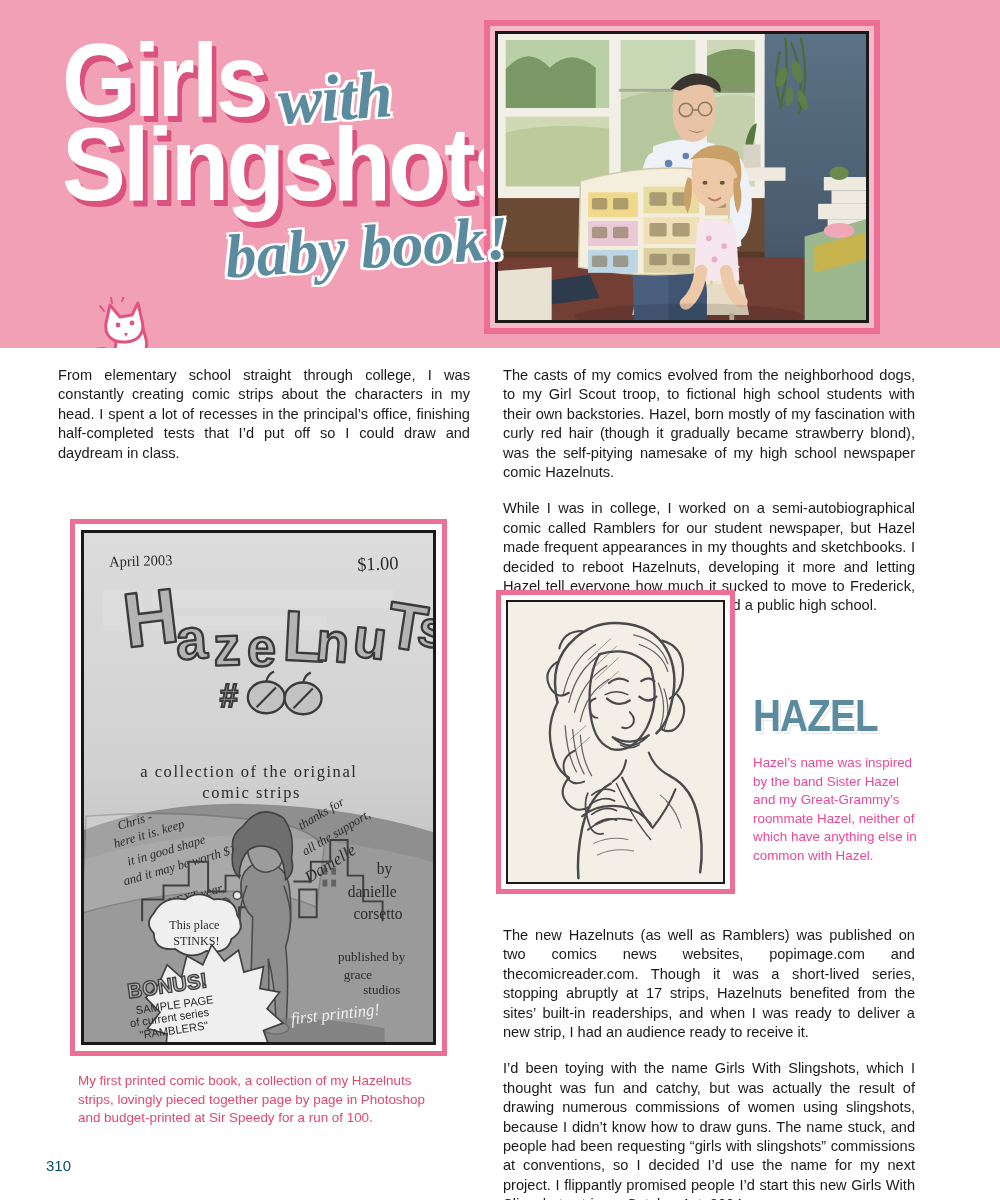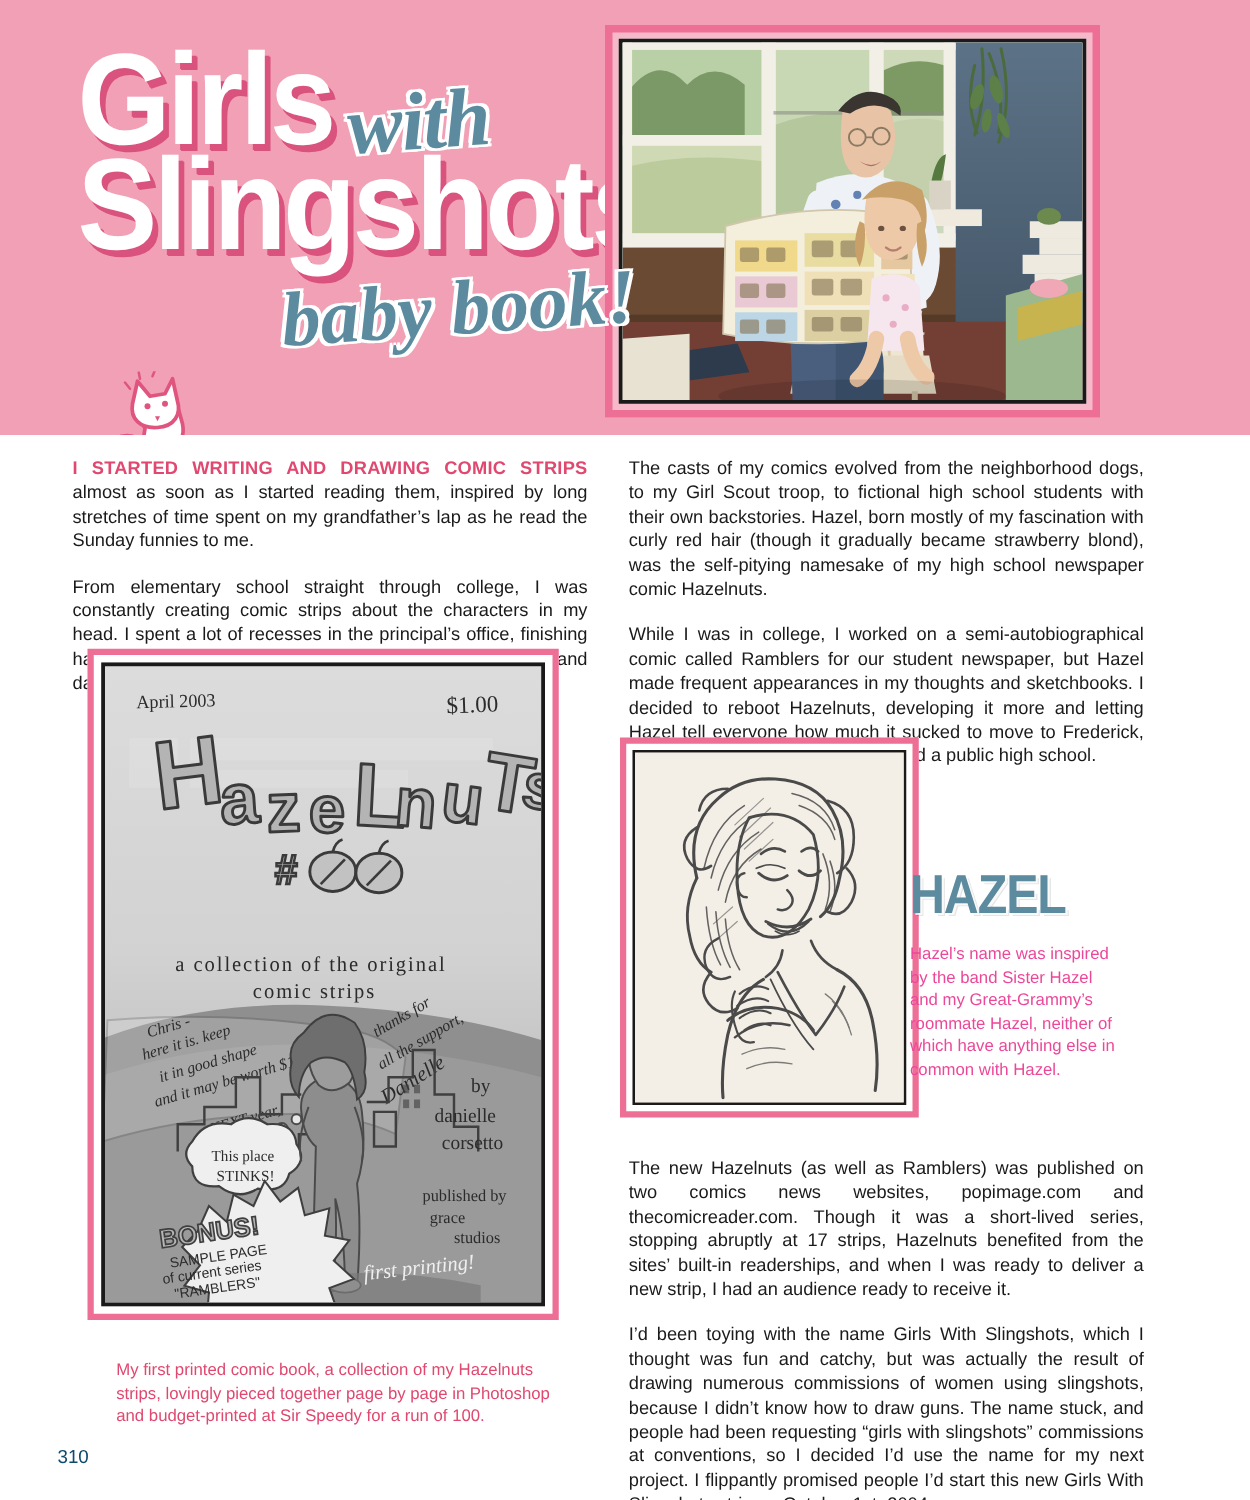--- a/index.html
+++ b/index.html
@@ -192,21 +192,21 @@
     overflow: hidden;
     background: #b9b9b9;
   }
   .cover-svg { display: block; width: 100%; height: 100%; }
 
   .caption {
     font-size: 13.4px;
     line-height: 18.6px;
     color: #e0486f;
     font-family: "Liberation Sans", sans-serif;
-    margin: 15px;
+    margin: 0;
   }
   .cover-caption {
     position: absolute;
     left: 78px;
     top: 1072px;
     width: 372px;
   }
 
   
   .hazel-figure {
@@ -230,21 +230,21 @@
     height: 100%;
     box-sizing: border-box;
     border: 2px solid #1a1a1a;
     overflow: hidden;
     background: #f3efe6;
   }
   .hazel-svg { display: block; width: 100%; height: 100%; }
 
   .hazel-side {
     position: absolute;
-    left: 728px;
+    left: 753px;
     top: 694px;
     width: 170px;
     z-index: 2;
   }
   .hazel-title {
     font-family: "Liberation Sans", sans-serif;
     font-weight: bold;
     font-size: 44px;
     line-height: 44px;
     letter-spacing: -1px;
@@ -534,21 +534,20 @@
         </svg>
       </div>
     </div>
 
     <div class="header-rule"></div>
   </div>
 
   <div class="body-area">
 
     <div class="col col-left">
-      <p class="body-text"><span class="lead-in">I STARTED WRITING AND DRAWING COMIC STRIPS</span><span> almost as soon as I started reading them, inspired by long stretches of time spent on my grandfather’s lap as he read the Sunday funnies to me.</span></p>
       <p class="body-text last">From elementary school straight through college, I was constantly creating comic strips about the characters in my head. I spent a lot of recesses in the principal’s office, finishing half-completed tests that I’d put off so I could draw and daydream in class.</p>
     </div>
 
     <div class="col col-right">
       <p class="body-text">The casts of my comics evolved from the neighborhood dogs, to my Girl Scout troop, to fictional high school students with their own backstories. Hazel, born mostly of my fascination with curly red hair (though it gradually became strawberry blond), was the self-pitying namesake of my high school newspaper comic Hazelnuts.</p>
       <p class="body-text last">While I was in college, I worked on a semi-autobiographical comic called Ramblers for our student newspaper, but Hazel made frequent appearances in my thoughts and sketchbooks. I decided to reboot Hazelnuts, developing it more and letting Hazel tell everyone how much it sucked to move to Frederick, Maryland (my hometown) and attend a public high school.</p>
     </div>
   </div>
 
   <div class="cover-figure">

